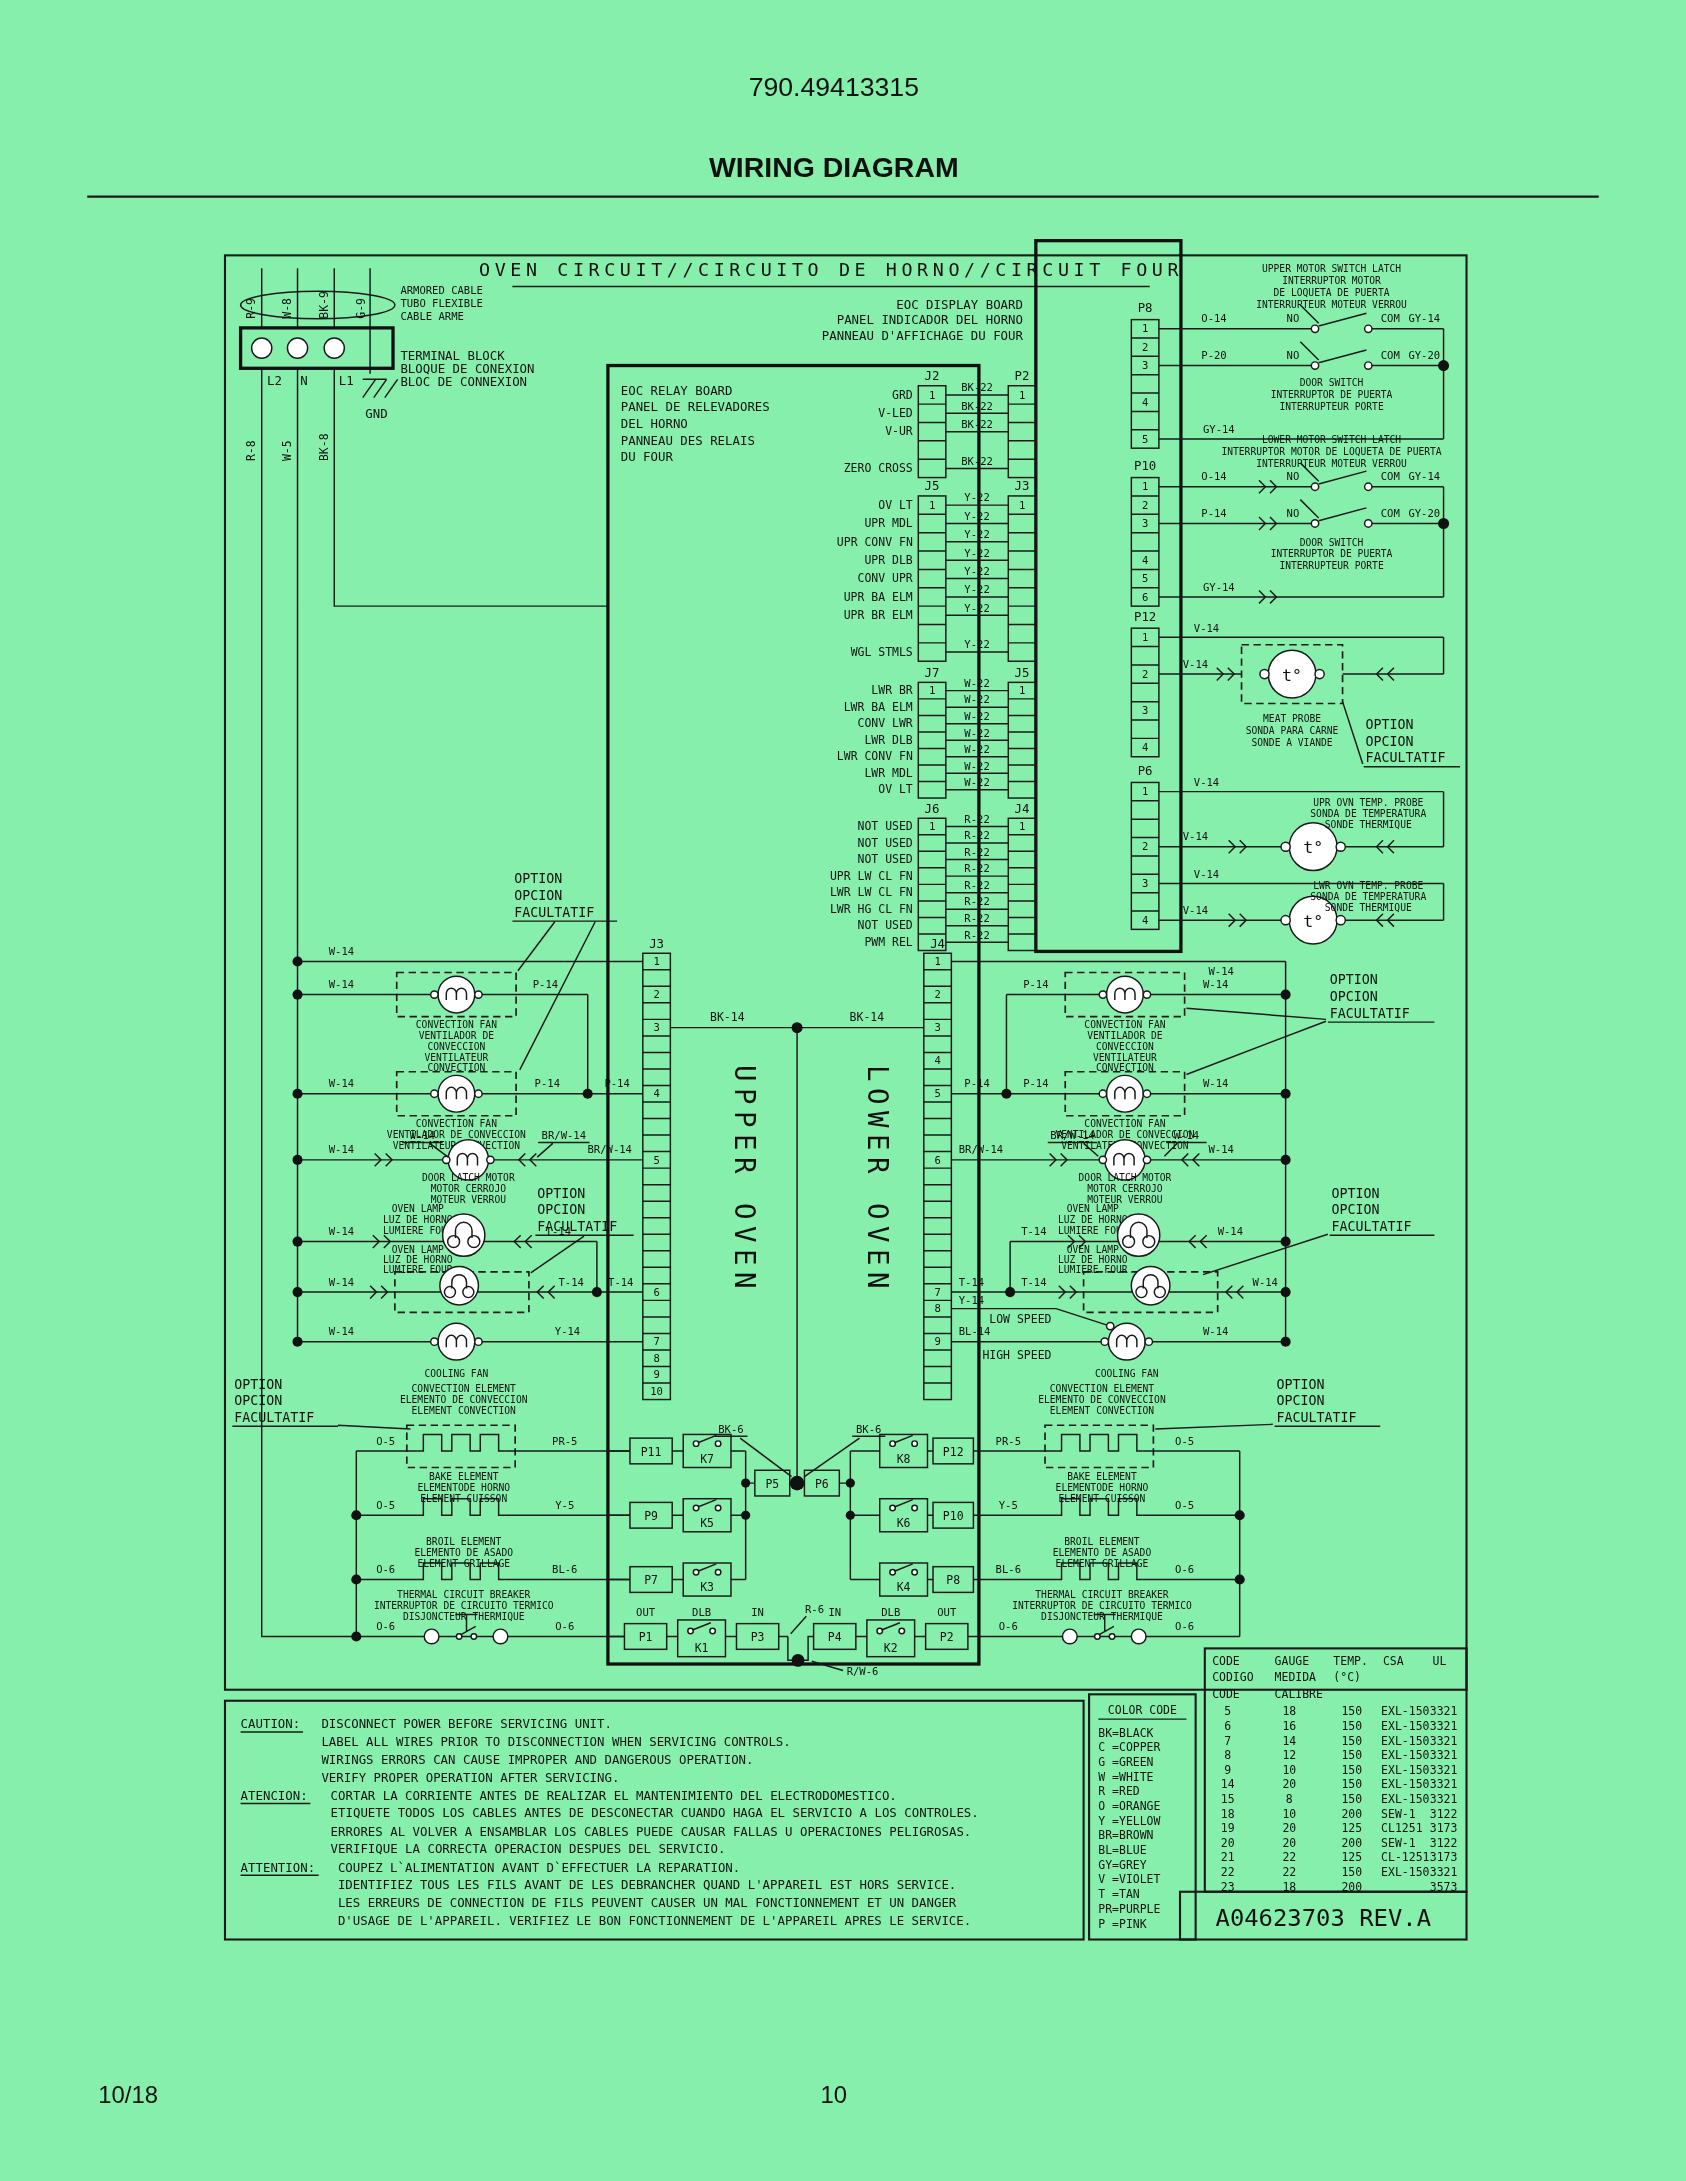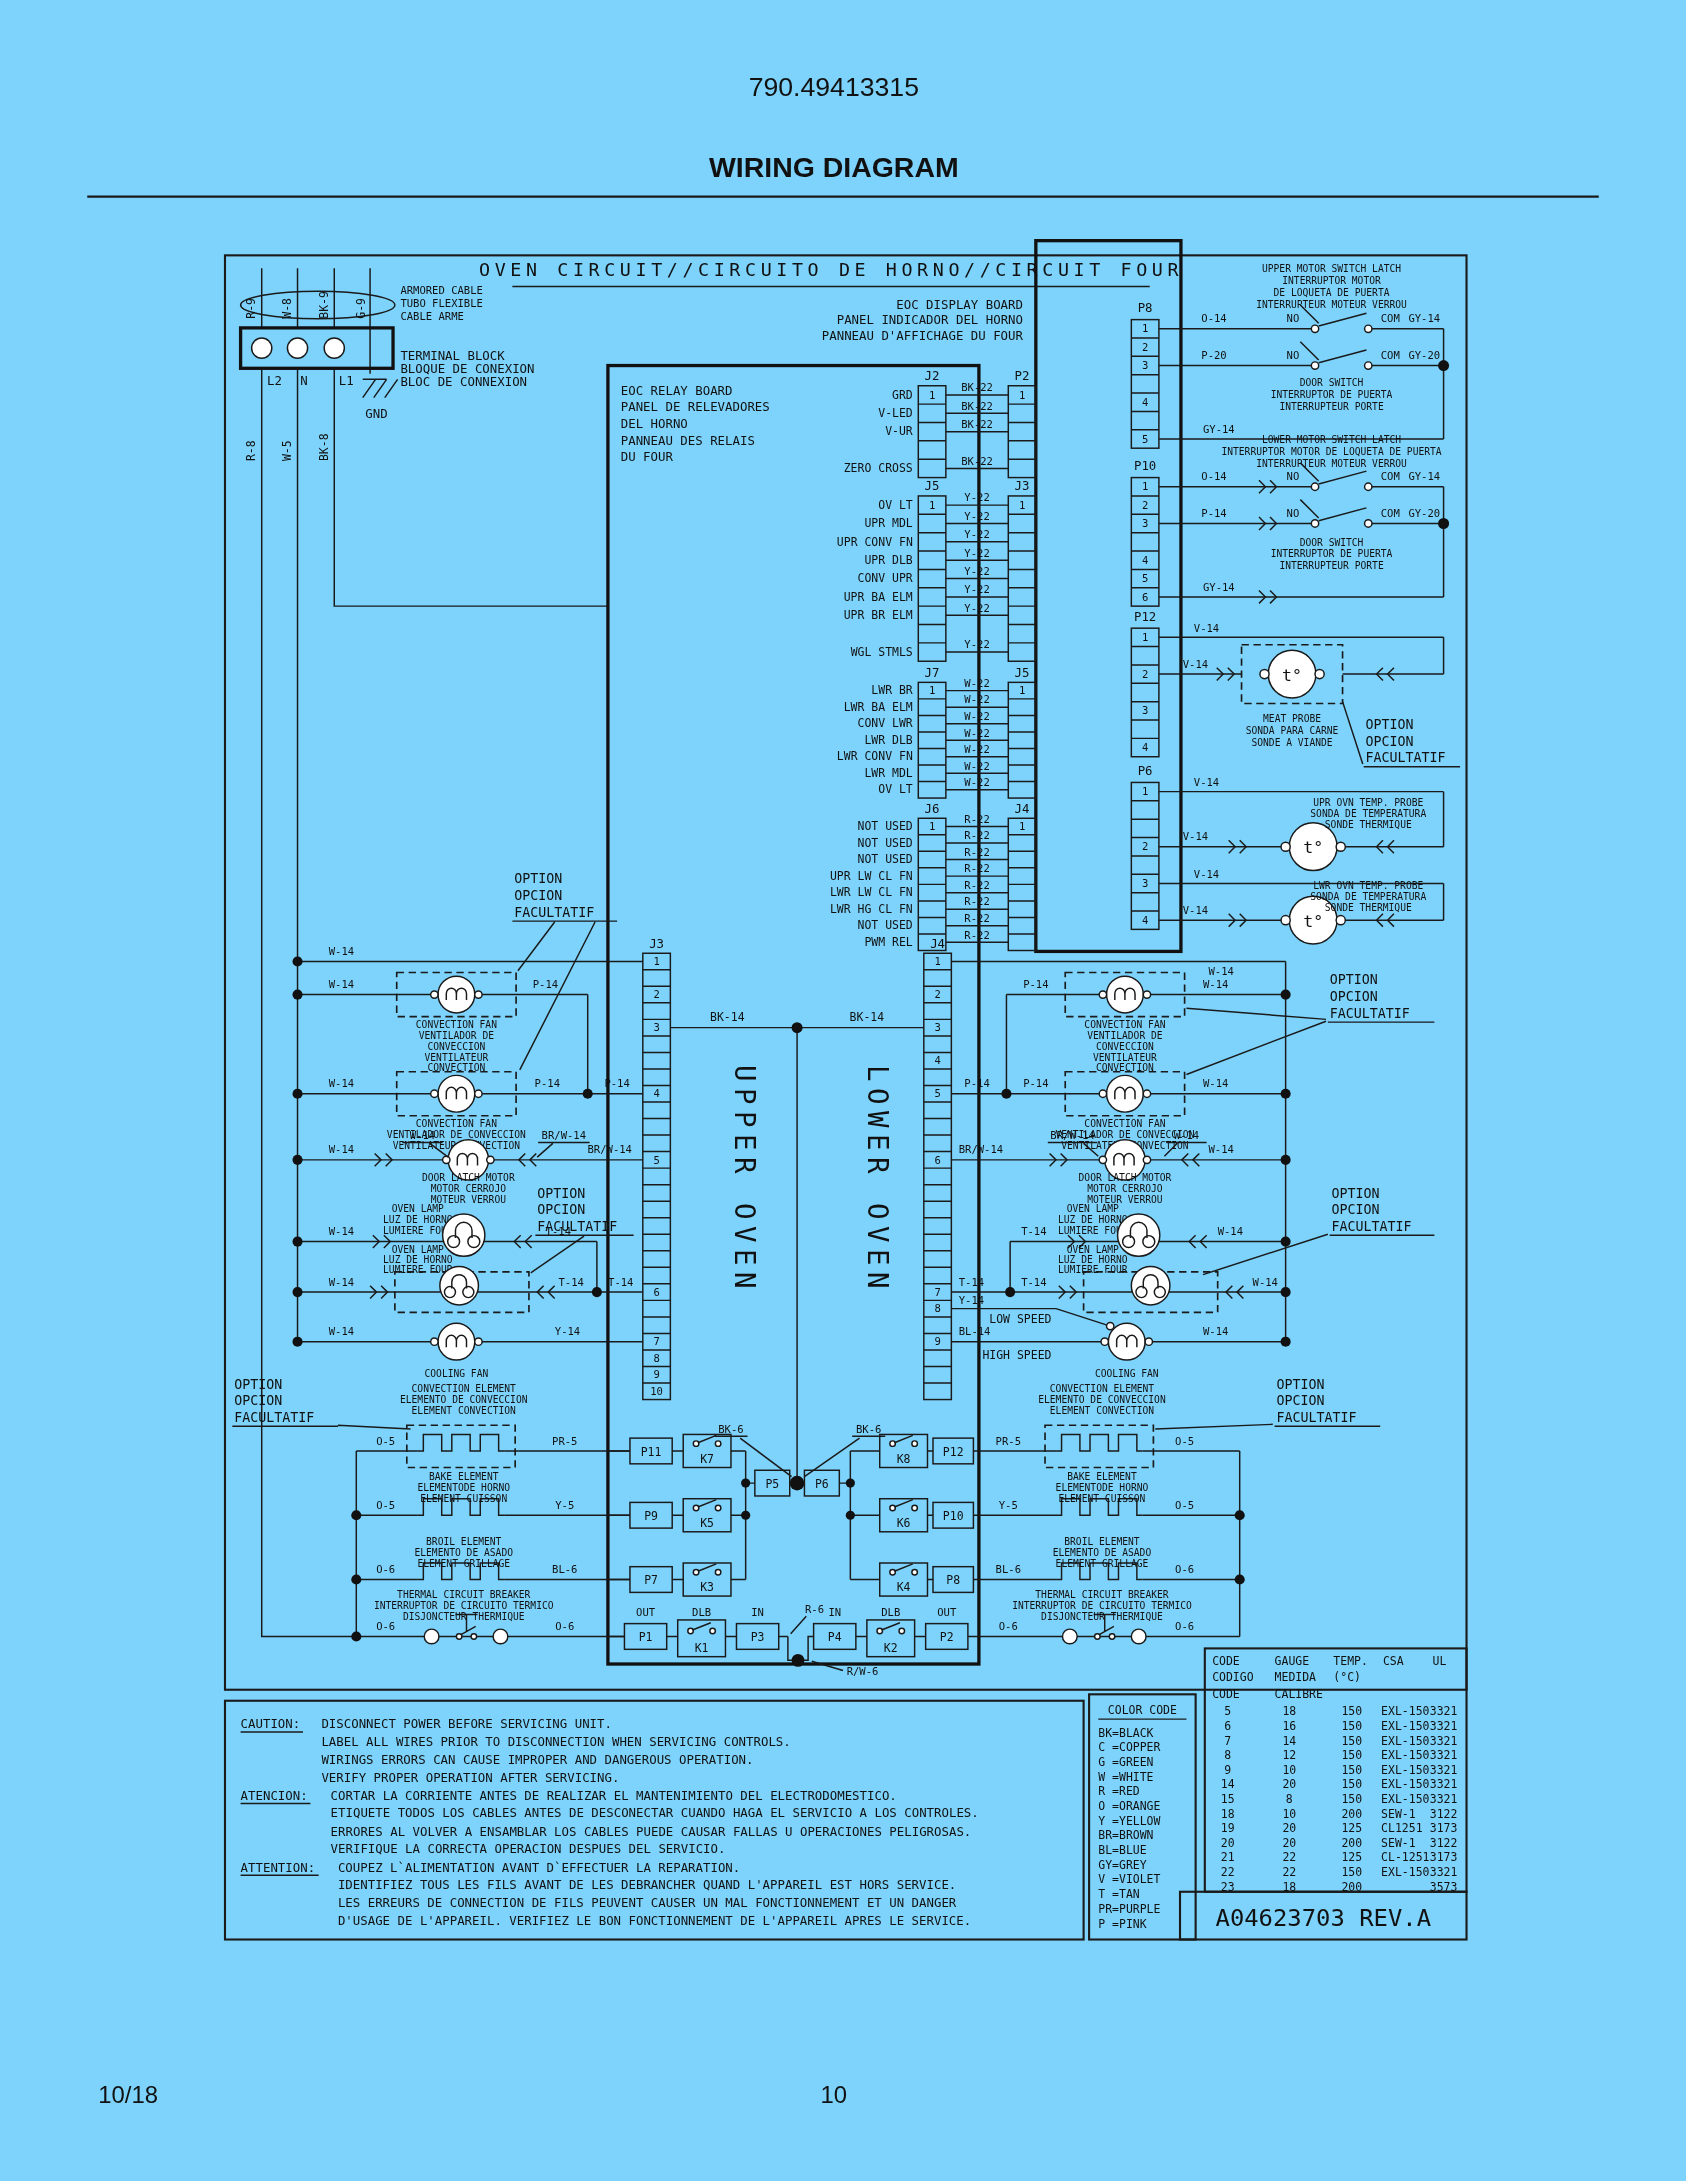--- a/index.html
+++ b/index.html
@@ -1,16 +1,16 @@
 <!DOCTYPE html>
 <html style="font-size:14.7px"><head>
 <meta charset="utf-8">
 <style>
   html,body{margin:0;padding:0;background:#e8e8e8}
-  #page{width:1686px;height:2182px;background:#7dd3fc;position:relative;margin:0 auto}
+  #page{width:1686px;height:2182px;background:#86efac;position:relative;margin:0 auto}
   svg{display:block}
   .L{stroke:#1a1a1a;stroke-width:1.6;fill:none}
   .M{stroke:#1a1a1a;stroke-width:2.3;fill:none}
   .B{stroke:#111;stroke-width:3.6;fill:none}
   .D{stroke:#1a1a1a;stroke-width:1.8;fill:none;stroke-dasharray:8 5}
   .dot{fill:#111;stroke:none}
   .wc{fill:#fff;stroke:#1a1a1a;stroke-width:1.6}
   text{font-family:"DejaVu Sans Mono",monospace;fill:#111}
   .t10{font-size:10.5px}.t11{font-size:11.5px}.t12{font-size:12.5px}
   .t13{font-size:13.5px}.t14{font-size:14.5px}.t18{font-size:18px}

